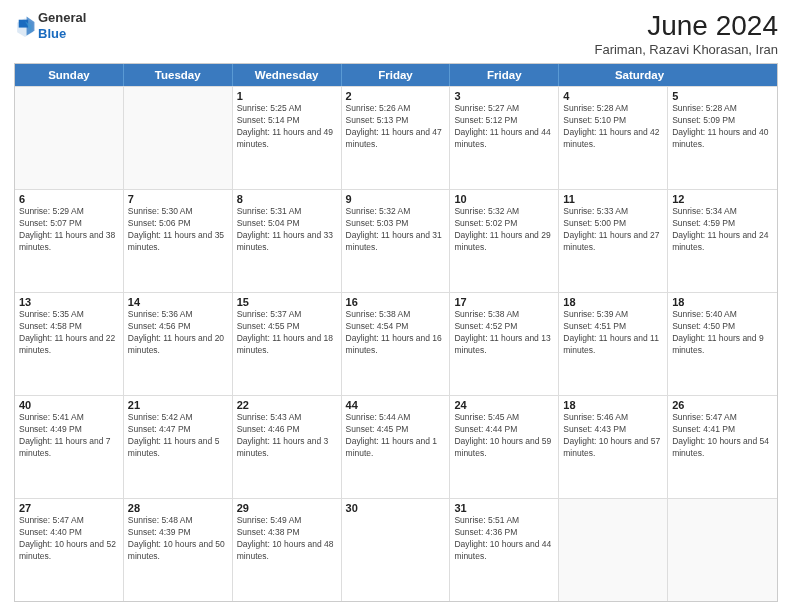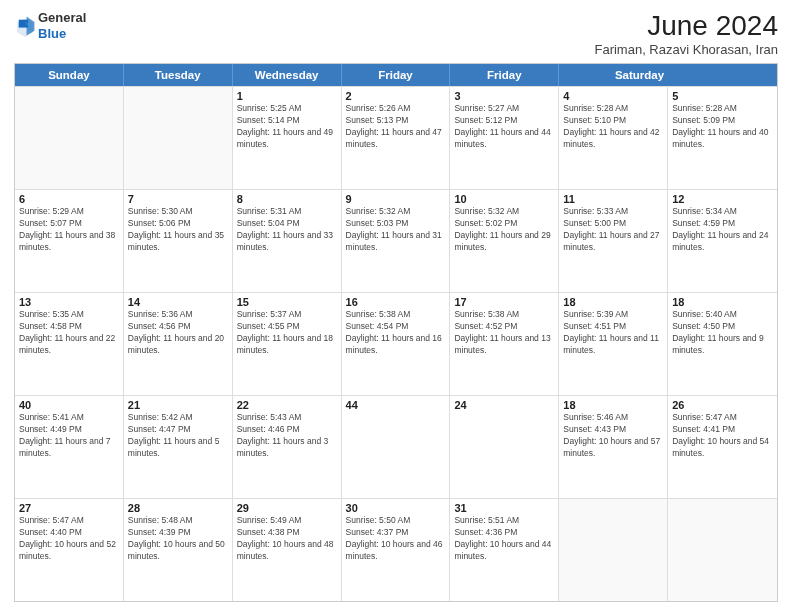--- a/index.html
+++ b/index.html
@@ -231,23 +231,25 @@
           <div class="cal-cell">
             <div class="day-num">21</div>
             <div class="day-info">Sunrise: 5:42 AM<br>Sunset: 4:47 PM<br>Daylight: 11 hours and 5 minutes.</div>
           </div>
           <div class="cal-cell">
             <div class="day-num">22</div>
             <div class="day-info">Sunrise: 5:43 AM<br>Sunset: 4:46 PM<br>Daylight: 11 hours and 3 minutes.</div>
           </div>
           <div class="cal-cell">
             <div class="day-num">44</div>
+            <div class="day-info">Sunrise: 5:44 AM<br>Sunset: 4:45 PM<br>Daylight: 11 hours and 1 minute.</div>
           </div>
           <div class="cal-cell">
             <div class="day-num">24</div>
+            <div class="day-info">Sunrise: 5:45 AM<br>Sunset: 4:44 PM<br>Daylight: 10 hours and 59 minutes.</div>
           </div>
           <div class="cal-cell">
             <div class="day-num">18</div>
             <div class="day-info">Sunrise: 5:46 AM<br>Sunset: 4:43 PM<br>Daylight: 10 hours and 57 minutes.</div>
           </div>
           <div class="cal-cell">
             <div class="day-num">26</div>
             <div class="day-info">Sunrise: 5:47 AM<br>Sunset: 4:41 PM<br>Daylight: 10 hours and 54 minutes.</div>
           </div>
         </div>
@@ -259,21 +261,20 @@
           <div class="cal-cell">
             <div class="day-num">28</div>
             <div class="day-info">Sunrise: 5:48 AM<br>Sunset: 4:39 PM<br>Daylight: 10 hours and 50 minutes.</div>
           </div>
           <div class="cal-cell">
             <div class="day-num">29</div>
             <div class="day-info">Sunrise: 5:49 AM<br>Sunset: 4:38 PM<br>Daylight: 10 hours and 48 minutes.</div>
           </div>
           <div class="cal-cell">
             <div class="day-num">30</div>
-            <div class="day-info">Sunrise: 5:50 AM<br>Sunset: 4:37 PM<br>Daylight: 10 hours and 46 minutes.</div>
           </div>
           <div class="cal-cell">
             <div class="day-num">31</div>
             <div class="day-info">Sunrise: 5:51 AM<br>Sunset: 4:36 PM<br>Daylight: 10 hours and 44 minutes.</div>
           </div>
           <div class="cal-cell empty"></div>
           <div class="cal-cell empty"></div>
         </div>
       </div>
   </div>

